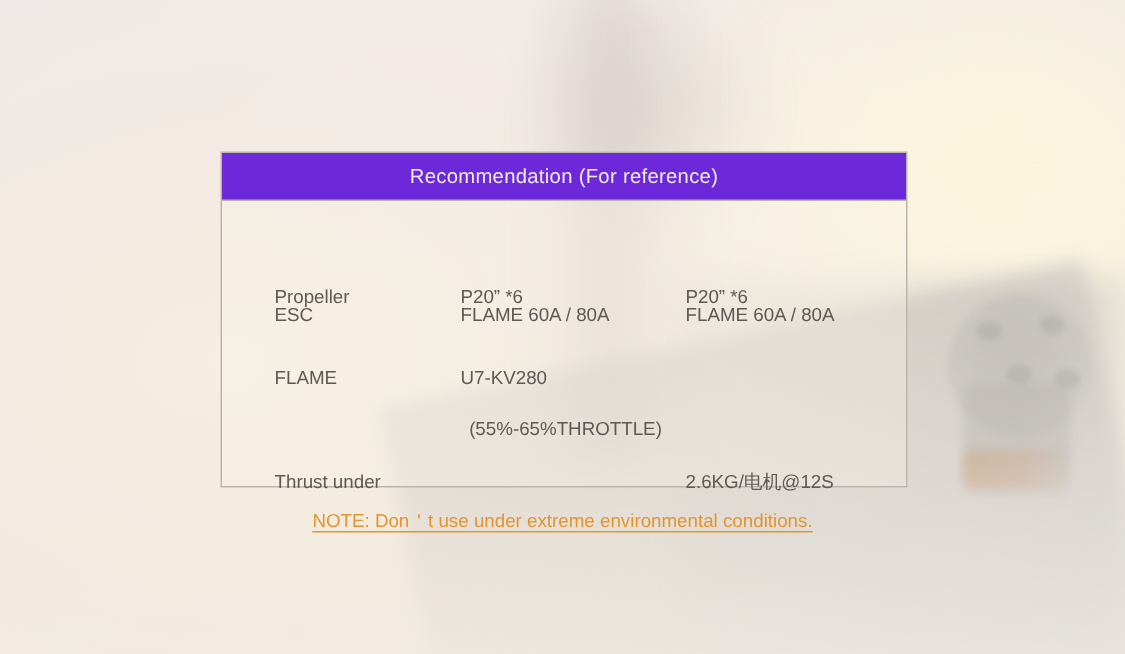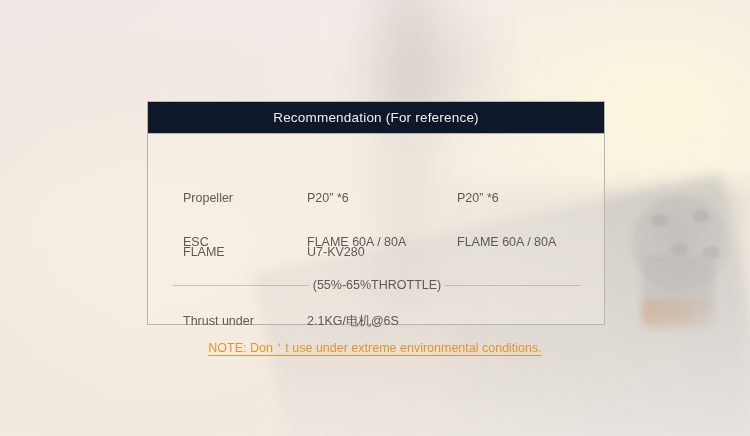--- a/index.html
+++ b/index.html
@@ -120,21 +120,21 @@
     left: 147px;
     top: 101px;
     width: 458px;
     height: 224px;
     border: 1px solid #b9b4ae;
     box-sizing: border-box;
     background: rgba(249,242,232,0.34);
   }
   .panel-header {
     height: 31px;
-    background: #0f172a;
+    background: #6d28d9;
     display: flex;
     align-items: center;
     justify-content: center;
     border-bottom: 1px solid #b9b4ae;
     text-align: center;
   }
   .panel-header-title {
     color: #f0eeec;
     font-size: 13.5px;
     letter-spacing: 0.2px;
@@ -155,33 +155,34 @@
     align-items: center;
     color: #5d5955;
     font-size: 12.5px;
     white-space: nowrap;
   }
   .row .c1 { position: absolute; left: 35px; }
   .row .c2 { position: absolute; left: 159px; }
   .row .c3 { position: absolute; left: 309px; }
 
   .r1 { top: 50px; }
-  .r2 { top: 94px; text-align: right; }
+  .r2 { top: 62px; text-align: right; }
   .r3 { top: 104px; }
   .r-thrust { top: 173px; }
 
   
   .throttle-divider {
     position: absolute;
     top: 144px;
     left: 25px;
     width: 408px;
     display: flex;
     align-items: center;
     gap: 0px;
+    flex-direction: column;
   }
   .throttle-divider .line {
     flex: 1 1 auto;
     height: 1px;
     background: rgba(150,143,134,0.45);
   }
   .throttle-caption {
     padding: 0 4px;
     color: #5d5955;
     font-size: 12.5px;
@@ -251,21 +252,21 @@
       </div>
 
       <div class="throttle-divider">
         <div class="line"></div>
         <div class="throttle-caption">(55%-65%THROTTLE)</div>
         <div class="line"></div>
       </div>
 
       <div class="row r-thrust">
         <span class="c1">Thrust under</span>
-        <span class="c2">2.1KG/电机@6S</span>
+        <span class="c3">2.6KG/电机@12S</span>
       </div>
 
     </div>
   </div>
 
   <div class="note">
     <span class="note-text">NOTE: Don＇t use under extreme environmental conditions.</span>
   </div>
 
 </div>

